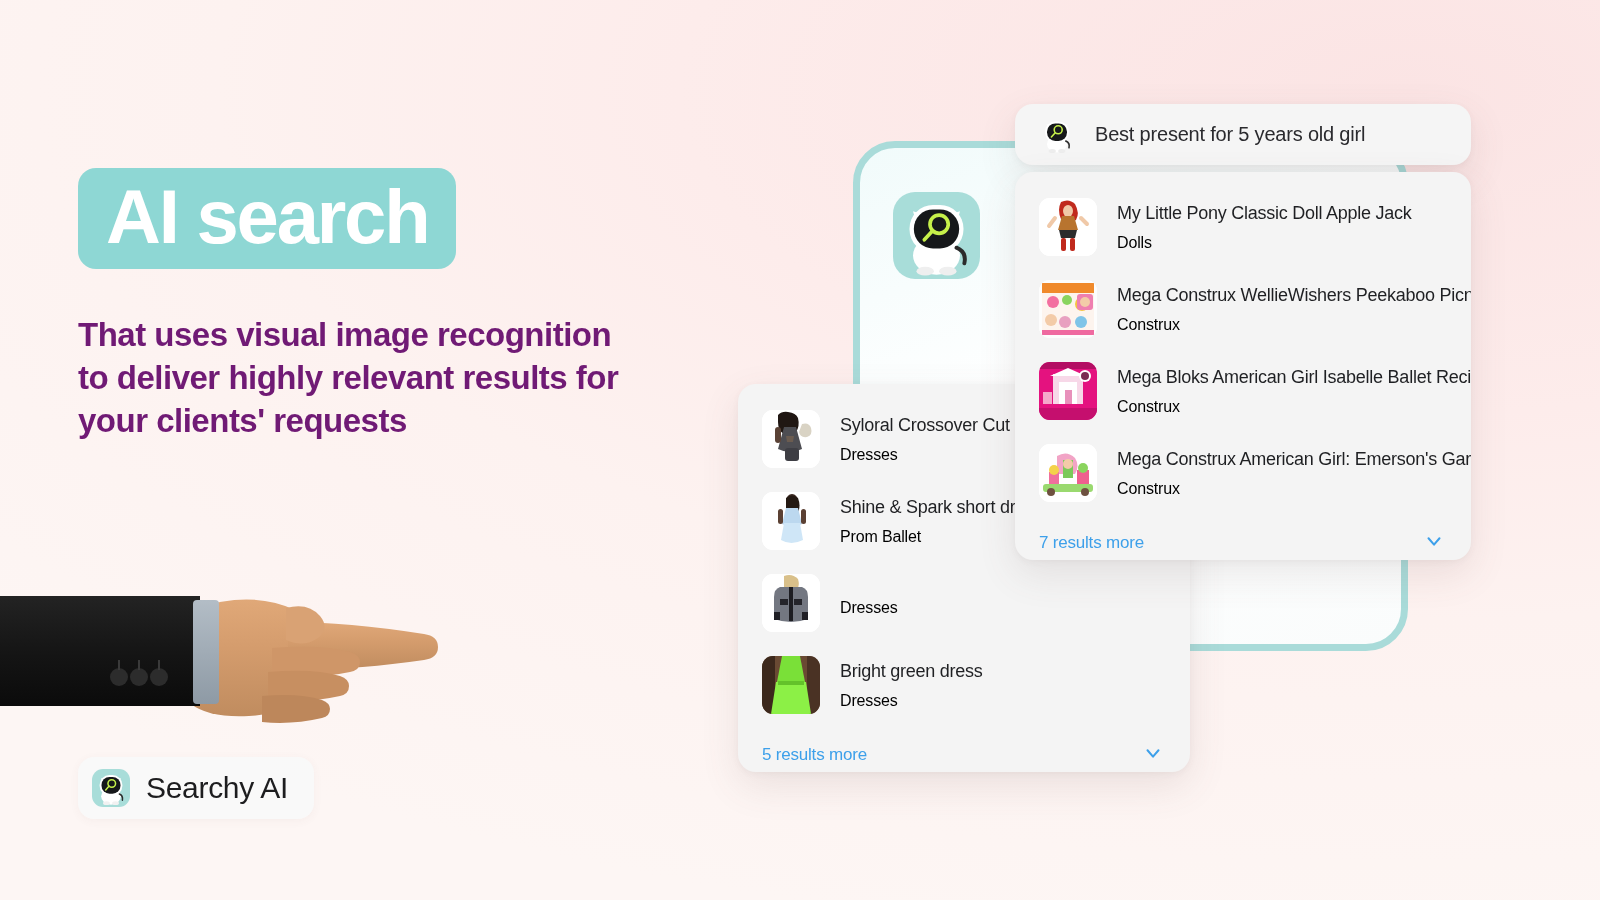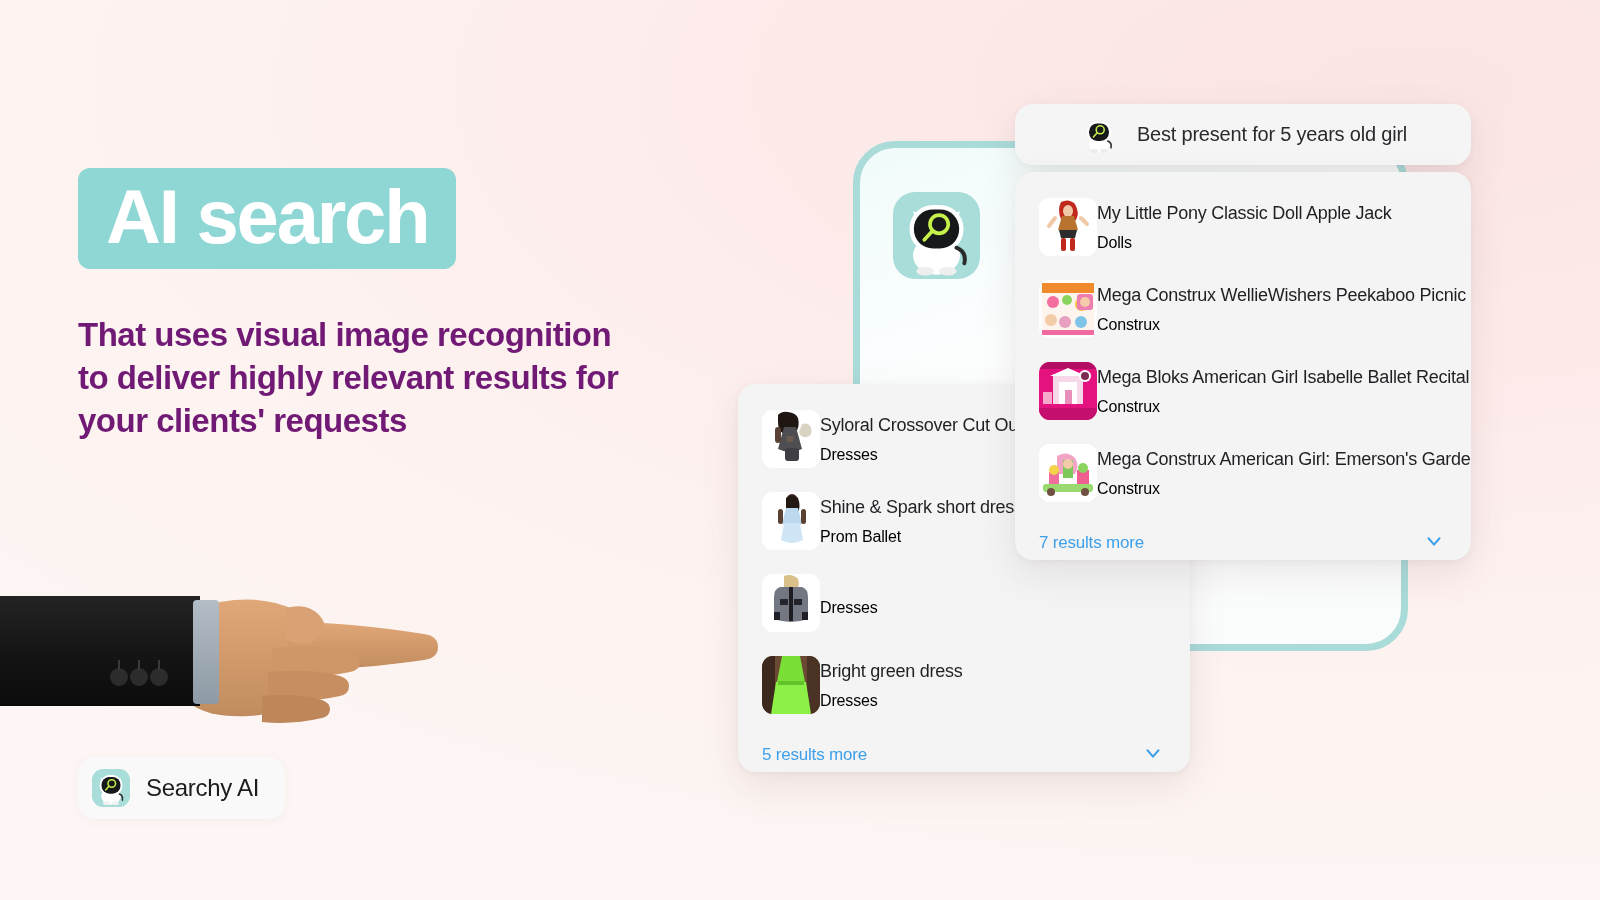--- a/index.html
+++ b/index.html
@@ -32,21 +32,21 @@
     font-weight: 700;
     letter-spacing: -2.2px;
     color: #1d1d1f;
     white-space: nowrap;
   }
 
   .headline-highlight {
     display: inline-block;
     margin-top: 16px;
     padding: 10px 28px 14px 28px;
-    border-radius: 12px;
+    border-radius: 18px;
     color: #ffffff;
   }
 
   .subheadline {
     margin-top: 44px;
     font-size: 33px;
     line-height: 1.31;
     font-weight: 700;
     letter-spacing: -0.5px;
     color: #701a75;
@@ -79,21 +79,21 @@
   }
   .brand-icon {
     width: 38px; height: 38px;
     border-radius: 11px;
     background: #a8ddd9;
     position: relative;
     flex: 0 0 auto;
     overflow: hidden;
   }
   .brand-label {
-    font-size: 24px;
+    font-size: 30px;
     font-weight: 400;
     color: #1d1d1f;
     letter-spacing: -0.3px;
     white-space: nowrap;
   }
 
   
   .stage {
     position: absolute;
     left: 690px;
@@ -151,20 +151,21 @@
     letter-spacing: -0.2px;
     white-space: nowrap;
   }
 
   
   .results-card { padding: 14px 0 0 0; background: #f4f4f4; overflow: hidden; }
 
   .result-row {
     display: flex;
     align-items: center;
+    gap: 20px;
     padding: 10px 24px;
     height: 82px;
   }
   .thumb {
     width: 58px; height: 58px;
     border-radius: 11px;
     background: #ffffff;
     flex: 0 0 auto;
     overflow: hidden;
     position: relative;
@@ -197,21 +198,21 @@
   .more-label {
     font-size: 17px;
     color: #3da0ea;
     letter-spacing: -0.2px;
   }
   .chev { color: #3da0ea; display: block; }
 
   
   #dress-search   { left:  48px; top: 318px; width: 452px; height: 56px; }
   #dress-results  { left:  48px; top: 384px; width: 452px; height: 388px; }
-  #toy-search     { left: 325px; top: 104px; width: 456px; height: 61px; justify-content: center; }
+  #toy-search     { left: 325px; top: 104px; width: 456px; height: 61px; }
   #toy-results    { left: 325px; top: 172px; width: 456px; height: 388px; }
 
   .z1 { z-index: 3; }
   .z2 { z-index: 6; }
 </style>
 </head>
 <body>
 
 <div class="left-col">
   <div class="headline">

